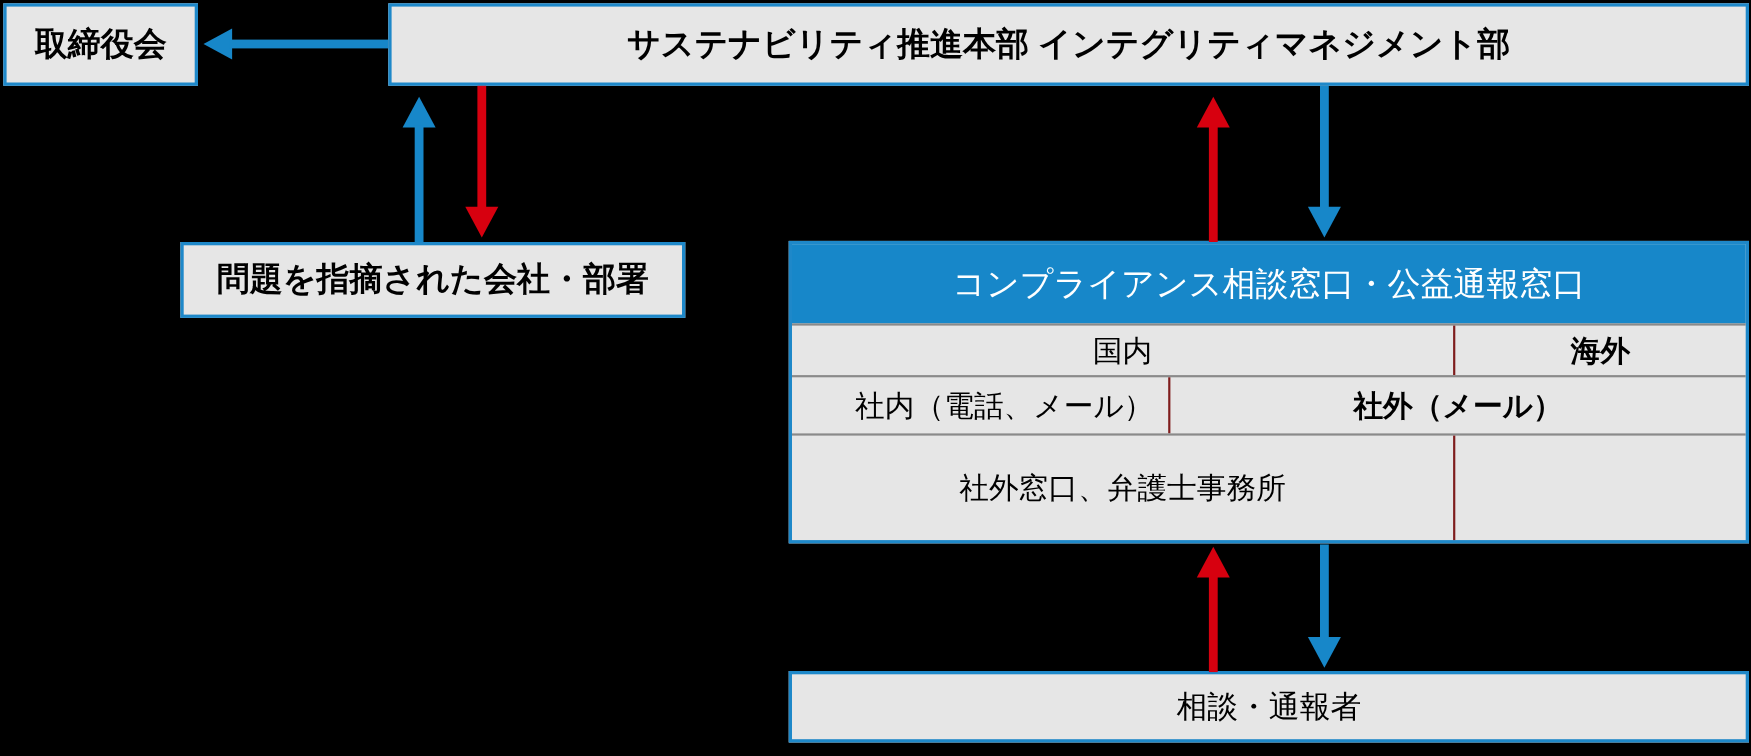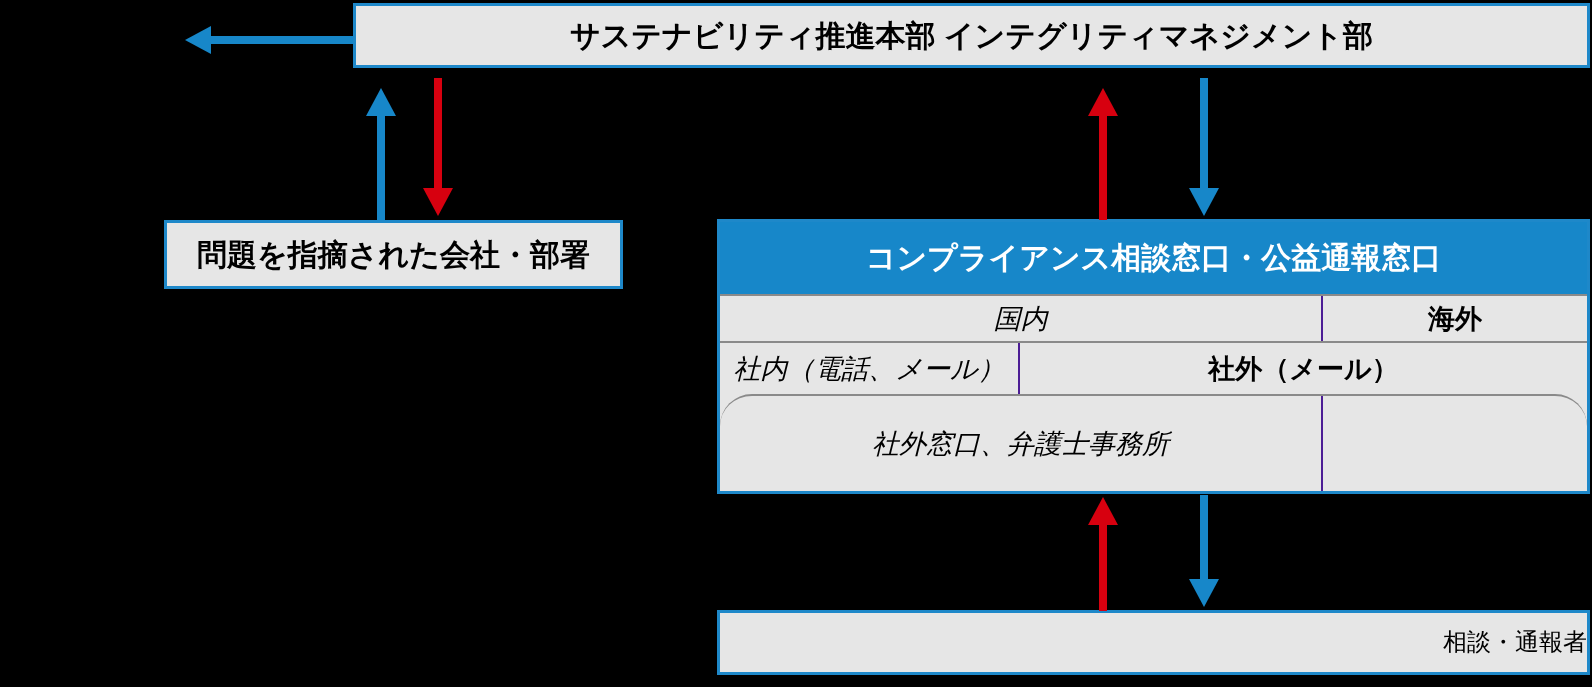--- a/index.html
+++ b/index.html
@@ -6,21 +6,21 @@
   .canvas{
     position:relative;width:1592px;height:687px;background:#000;overflow:hidden;
     font-family:"Liberation Sans",sans-serif;color:#000;
   }
   .node{
     position:absolute;background:#e6e6e6;border:3px solid #1e88c9;box-sizing:border-box;
     display:flex;align-items:center;justify-content:center;text-align:center;line-height:1.2;
   }
   .bold{font-weight:700;}
   .fs30{font-size:30px;}
-  .fs28{font-size:24px;justify-content:flex-end;}
+  .fs28{font-size:28px;}
   
   .blue{color:#1787c9;}
   .red{color:#d7000f;}
   .varrow{position:absolute;width:30px;}
   .varrow .shaft{position:absolute;left:11px;width:8px;background:currentColor;}
   .varrow.up .shaft{top:26px;bottom:0;}
   .varrow.up .head{position:absolute;top:0;left:0;width:0;height:0;
     border-left:15px solid transparent;border-right:15px solid transparent;border-bottom:28px solid currentColor;}
   .varrow.down .shaft{top:0;bottom:26px;}
   .varrow.down .head{position:absolute;bottom:0;left:0;width:0;height:0;
@@ -29,43 +29,46 @@
   .harrow .shaft{position:absolute;top:10px;height:8px;left:24px;right:0;background:currentColor;}
   .harrow.left .head{position:absolute;left:0;top:0;width:0;height:0;
     border-top:14px solid transparent;border-bottom:14px solid transparent;border-right:26px solid currentColor;}
   
   .hotline{
     position:absolute;left:717px;top:219px;width:873px;height:275px;
     background:#e6e6e6;border:3px solid #1e88c9;box-sizing:border-box;
     display:flex;flex-direction:column;
   }
   .h-header{
-    height:72px;flex:0 0 72px;background:#1787c9;color:#fff;font-weight:700;font-size:30px;
+    height:72px;flex:0 0 72px;background:#1787c9;color:#fff;font-weight:400;font-size:30px;
     display:flex;align-items:center;justify-content:center;text-align:center;
   }
   .h-row{display:flex;border-top:2px solid #8a8a8a;box-sizing:border-box;}
   .h-row1{flex:0 0 47px;}
-  .h-row2{flex:0 0 53px;}
-  .h-row3{flex:1 1 auto;border-radius:32px;}
+  .h-row2{flex:0 0 53px;padding-left:44px;}
+  .h-row3{flex:1 1 auto;}
   .cell{
     display:flex;align-items:center;justify-content:center;text-align:center;
     font-size:27px;box-sizing:border-box;
   }
-  .cell.split{border-right:2px solid #4c1d95;font-style:italic;}
+  .cell.split{border-right:2px solid #7f1d1d;}
   .w-wide{flex:0 0 603px;}
   .w-narrow{flex:0 0 300px;}
   .w-rest{flex:1 1 auto;font-weight:bold;}
 </style>
 </head>
 <body>
 
 <div class="canvas">
 
+  <div class="node bold fs30" style="left:3px;top:3px;width:177px;height:75px;">
+    <span>取締役会</span>
+  </div>
 
-  <div class="node bold fs30" style="left:353px;top:3px;width:1237px;height:65px;">
+  <div class="node bold fs30" style="left:353px;top:3px;width:1237px;height:75px;">
     <span>サステナビリティ推進本部 インテグリティマネジメント部</span>
   </div>
 
   <div class="node bold fs30" style="left:164px;top:220px;width:459px;height:69px;">
     <span>問題を指摘された会社・部署</span>
   </div>
 
   <div class="hotline">
     <div class="h-header">
       <span>コンプライアンス相談窓口・公益通報窓口</span>

